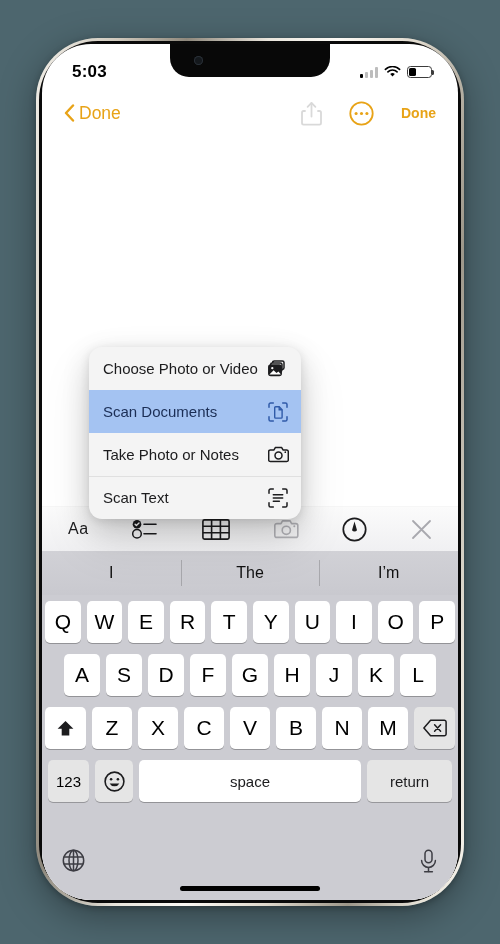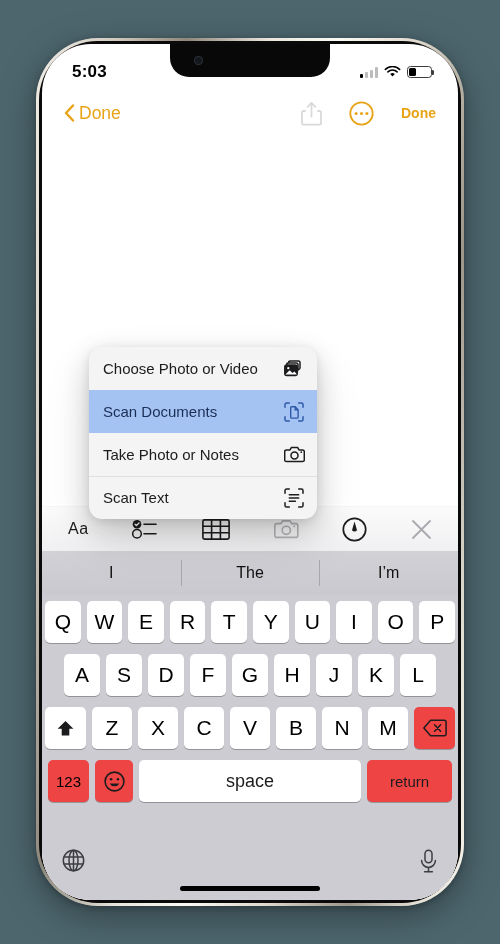--- a/index.html
+++ b/index.html
@@ -118,21 +118,21 @@
   
   #note-body {
     position:absolute; top:92px; left:0; right:0; bottom:0;
     background:#fff;
   }
 
   
   #attachment-menu {
     position:absolute;
     left:47px; top:303px;
-    width:228px;
+    width:212px;
     background:#f4f4f4;
     border-radius:13px;
     overflow:hidden;
     z-index:28;
     box-shadow:0 10px 28px rgba(0,0,0,.16),
                0 2px 10px rgba(0,0,0,.10),
                0 22px 50px rgba(0,0,0,.10);
   }
   .menu-item {
     position:relative;
@@ -198,27 +198,27 @@
     height:42px; min-width:33px; flex:1;
     background:#fff;
     border-radius:5px;
     display:flex; align-items:center; justify-content:center;
     font-size:21px; color:#000;
     box-shadow:0 1px 0 rgba(0,0,0,.28);
     cursor:pointer;
     user-select:none;
   }
   .key.dark {
-    background:#ef4444;
+    background:#e5e5e5;
     box-shadow:0 1px 0 rgba(0,0,0,.26);
   }
   .key.wide-fn { flex:0 0 41px; min-width:41px; }
   .key.wide-num { flex:0 0 41px; min-width:41px; font-size:15px; }
   .key.emoji-key { flex:0 0 38px; min-width:38px; font-size:19px; }
-  .key.space-key { flex:1; font-size:18px; color:#1c1c1e; }
+  .key.space-key { flex:1; font-size:15px; color:#1c1c1e; }
   .key.return-key { flex:0 0 85px; min-width:85px; font-size:15px; color:#1c1c1e; }
   #row-4 { padding:0 3px; margin-bottom:0; }
 
   #keyboard-bottom {
     position:absolute; left:0; right:0; bottom:0;
     height:56px;
     display:flex; align-items:flex-start;
     justify-content:space-between;
     padding:5px 20px 0;
   }

